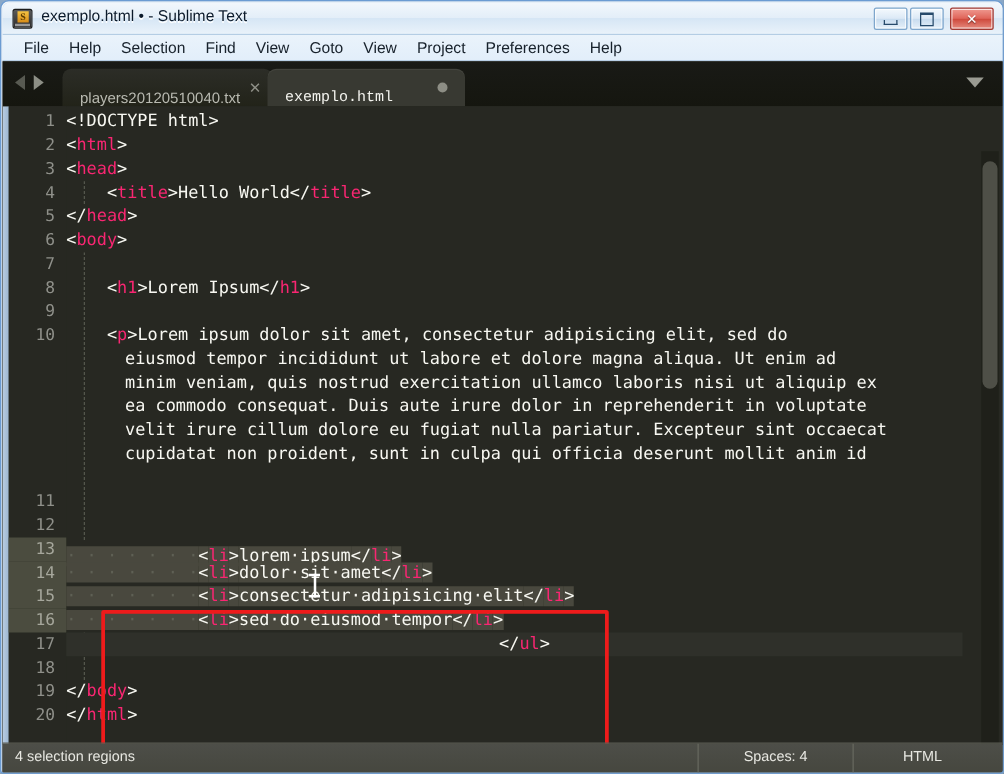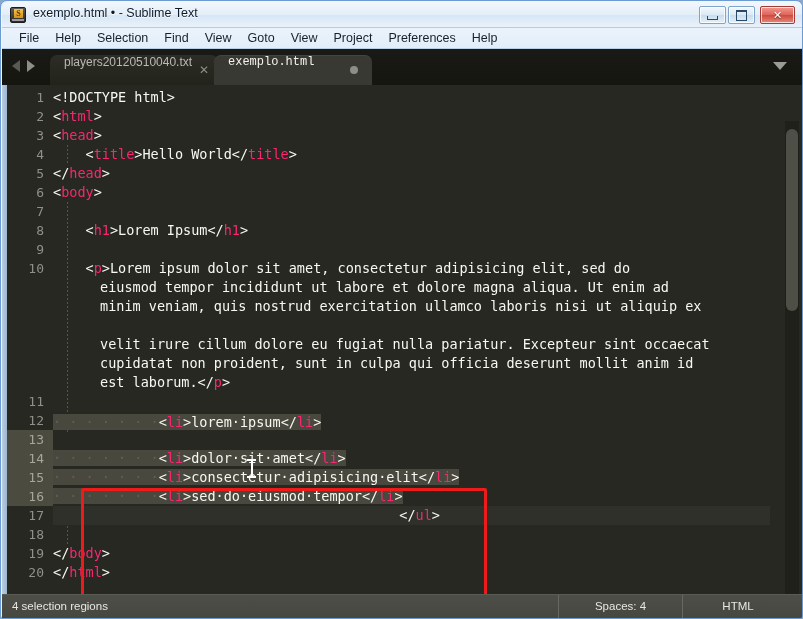--- a/index.html
+++ b/index.html
@@ -176,21 +176,21 @@
   #nav-prev { border-right: 8px solid #585a52; }
   #nav-next { border-left: 8px solid #8d8f86; }
 
   .tab {
     position: absolute;
     top: 6px;
     height: 30px;
     box-sizing: border-box;
     border-radius: 7px 7px 0 0;
     display: flex;
-    align-items: flex-start;
+    align-items: flex-end;
     padding: 0 14px;
     font-size: 12px;
     color: #b6b7ae;
     white-space: nowrap;
     cursor: pointer;
   }
   #tab-0 {
     left: 48px;
     background: linear-gradient(180deg, #2c2d27 0%, #222319 100%);
     color: #b9bab1;
@@ -475,28 +475,28 @@
 
         <div class="row" style="top:117px"></div>
 
         <div class="row" style="top:136px"><span class="txt">    </span><span class="punc">&lt;</span><span class="tag">h1</span><span class="punc">&gt;</span><span class="txt">Lorem Ipsum</span><span class="punc">&lt;/</span><span class="tag">h1</span><span class="punc">&gt;</span></div>
 
         <div class="row" style="top:155px"></div>
 
         <div class="row" style="top:174px"><span class="txt">    </span><span class="punc">&lt;</span><span class="tag">p</span><span class="punc">&gt;</span><span class="txt">Lorem ipsum dolor sit amet, consectetur adipisicing elit, sed do</span></div>
         <div class="row" style="top:193px; left:47px"><span class="txt">eiusmod tempor incididunt ut labore et dolore magna aliqua. Ut enim ad</span></div>
         <div class="row" style="top:212px; left:47px"><span class="txt">minim veniam, quis nostrud exercitation ullamco laboris nisi ut aliquip ex</span></div>
+        <div class="row" style="top:231px; left:47px"><span class="txt">ea commodo consequat. Duis aute irure dolor in reprehenderit in voluptate</span></div>
         <div class="row" style="top:250px; left:47px"><span class="txt">velit irure cillum dolore eu fugiat nulla pariatur. Excepteur sint occaecat</span></div>
         <div class="row" style="top:269px; left:47px"><span class="txt">cupidatat non proident, sunt in culpa qui officia deserunt mollit anim id</span></div>
-        <div class="row" style="top:288px; left:47px"><span class="txt">est laborum.</span><span class="punc">&lt;/</span><span class="tag">p</span><span class="punc">&gt;</span></div>
 
         <div class="row" style="top:307px"></div>
 
 
-        <div class="row" style="top:328px"><span class="hl ws">· · · · · · ·</span><span class="hl punc">&lt;</span><span class="hl tag">li</span><span class="hl punc">&gt;</span><span class="hl txt">lorem·ipsum</span><span class="hl punc">&lt;/</span><span class="hl tag">li</span><span class="hl punc">&gt;</span></div>
+        <div class="row" style="top:351px"><span class="hl ws">· · · · · · ·</span><span class="hl punc">&lt;</span><span class="hl tag">li</span><span class="hl punc">&gt;</span><span class="hl txt">lorem·ipsum</span><span class="hl punc">&lt;/</span><span class="hl tag">li</span><span class="hl punc">&gt;</span></div>
 
         <div class="row" style="top:364px"><span class="hl ws">· · · · · · ·</span><span class="hl punc">&lt;</span><span class="hl tag">li</span><span class="hl punc">&gt;</span><span class="hl txt">dolor·sit·amet</span><span class="hl punc">&lt;/</span><span class="hl tag">li</span><span class="hl punc">&gt;</span></div>
 
         <div class="row" style="top:383px"><span class="hl ws">· · · · · · ·</span><span class="hl punc">&lt;</span><span class="hl tag">li</span><span class="hl punc">&gt;</span><span class="hl txt">consectetur·adipisicing·elit</span><span class="hl punc">&lt;/</span><span class="hl tag">li</span><span class="hl punc">&gt;</span></div>
 
         <div class="row" style="top:402px"><span class="hl ws">· · · · · · ·</span><span class="hl punc">&lt;</span><span class="hl tag">li</span><span class="hl punc">&gt;</span><span class="hl txt">sed·do·eiusmod·tempor</span><span class="hl punc">&lt;/</span><span class="hl tag">li</span><span class="hl punc">&gt;</span></div>
 
         <div class="row curline" style="top:421px"><span class="txt">  </span><span class="punc">&lt;/</span><span class="tag">ul</span><span class="punc">&gt;</span></div>
 
         <div class="row" style="top:440px"></div>

